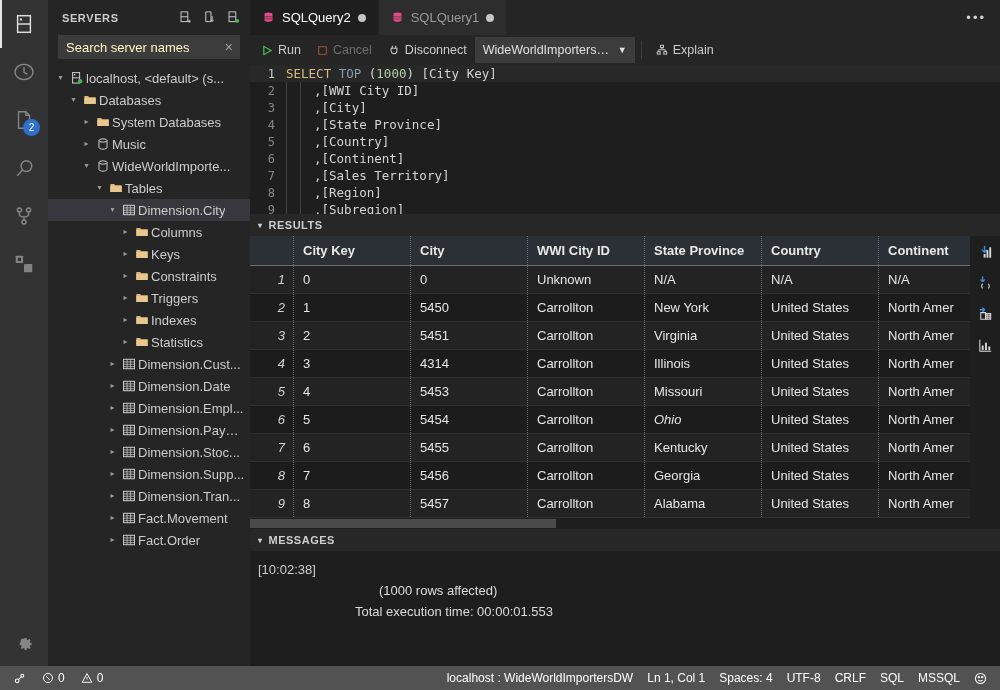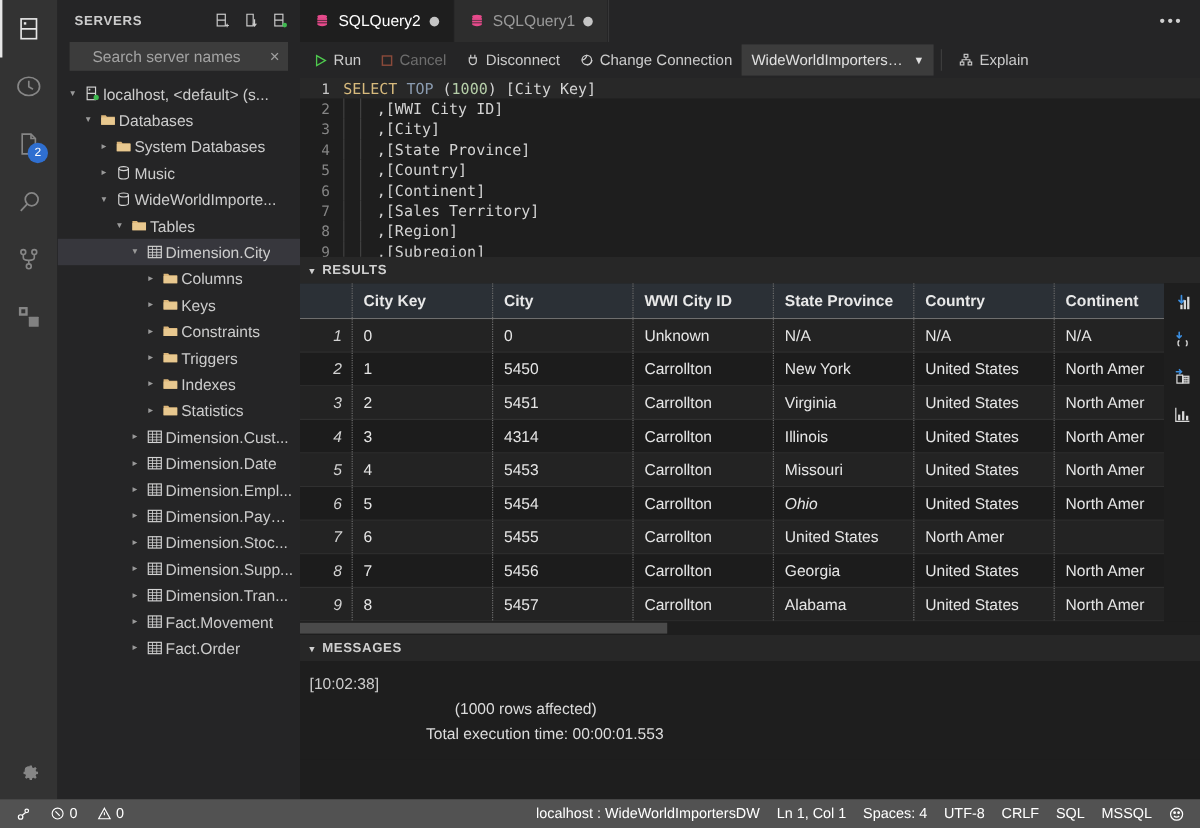--- a/index.html
+++ b/index.html
@@ -52,21 +52,21 @@
   .sb-actions { display: flex; gap: 2px; }
   .sb-act {
     width: 22px; height: 22px; display: flex;
     align-items: center; justify-content: center; color: #cccccc;
   }
   .sb-search {
     margin: 0 10px 6px 10px; height: 24px;
     background: #3c3c3c; display: flex; align-items: center;
     padding: 0 4px 0 8px; color: #7f7f7f;
   }
-  .sb-search .ph { flex: 1; font-size: 13px; color: #a3a3a3; margin-left: 11px; }
+  .sb-search .ph { flex: 1; font-size: 13px; color: #fef9c3; }
   .sb-search .clr { color: #a0a0a0; font-size: 14px; padding: 0 3px; }
   .tree { flex: 1; overflow: hidden; padding-top: 2px; }
   .tnode {
     height: 22px; display: flex; align-items: center;
     white-space: nowrap; font-size: 13px; color: #cccccc;
     padding-right: 4px;
   }
   .tnode.selected { background: #37373d; }
   .twist {
     width: 13px; flex: 0 0 13px; text-align: center;
@@ -531,27 +531,20 @@
             <rect x="1.8" y="1.8" width="8.4" height="8.4" fill="none" stroke="#8a4a3a" stroke-width="1.3"></rect>
           </svg>
           <span>Cancel</span>
         </div>
         <div class="tb-btn">
           <svg width="12" height="12" viewBox="0 0 14 14" fill="none" stroke="currentColor" stroke-width="1.2">
             <path d="M5 2v3M9 2v3M3.6 5h6.8v3a3.4 3.4 0 01-3.4 3.4A3.4 3.4 0 013.6 8z"></path>
           </svg>
           <span>Disconnect</span>
         </div>
-        <div class="tb-btn">
-          <svg width="12" height="12" viewBox="0 0 14 14" fill="none" stroke="currentColor" stroke-width="1.2">
-            <circle cx="7" cy="7" r="4.6"></circle>
-              <path d="M2 7a5 5 0 005-5M12 7a5 5 0 01-5 5"></path>
-          </svg>
-          <span>Change Connection</span>
-        </div>
         <div class="tb-select">
           <span class="lbl">WideWorldImportersD...</span>
           <span style="font-size:9px">▼</span>
         </div>
         <div class="tb-sep"></div>
         <div class="tb-btn">
           <svg width="12" height="12" viewBox="0 0 14 14" fill="none" stroke="currentColor" stroke-width="1.1">
             <rect x="5.2" y="1.5" width="3.6" height="2.8"></rect>
               <rect x="1.5" y="9" width="3.4" height="2.8"></rect>
             <rect x="9.1" y="9" width="3.4" height="2.8"></rect>
@@ -643,20 +636,21 @@
                 <div class="gcell" style="width: 117px; flex: 0 0 117px;">Carrollton</div>
                 <div class="gcell" style="width: 117px; flex: 0 0 117px; font-style: italic;">Ohio</div>
                 <div class="gcell" style="width: 117px; flex: 0 0 117px;">United States</div>
                 <div class="gcell" style="width: 117px; flex: 0 0 117px;">North Amer</div>
               </div>
               <div class="grow data">
                 <div class="gcell gnum">7</div>
                 <div class="gcell" style="width: 117px; flex: 0 0 117px;">6</div>
                 <div class="gcell" style="width: 117px; flex: 0 0 117px;">5455</div>
                 <div class="gcell" style="width: 117px; flex: 0 0 117px;">Carrollton</div>
+                <div class="gcell" style="width: 117px; flex: 0 0 117px;">Kentucky</div>
                 <div class="gcell" style="width: 117px; flex: 0 0 117px;">United States</div>
                 <div class="gcell" style="width: 117px; flex: 0 0 117px;">North Amer</div>
               </div>
               <div class="grow data">
                 <div class="gcell gnum">8</div>
                 <div class="gcell" style="width: 117px; flex: 0 0 117px;">7</div>
                 <div class="gcell" style="width: 117px; flex: 0 0 117px;">5456</div>
                 <div class="gcell" style="width: 117px; flex: 0 0 117px;">Carrollton</div>
                 <div class="gcell" style="width: 117px; flex: 0 0 117px;">Georgia</div>
                 <div class="gcell" style="width: 117px; flex: 0 0 117px;">United States</div>

